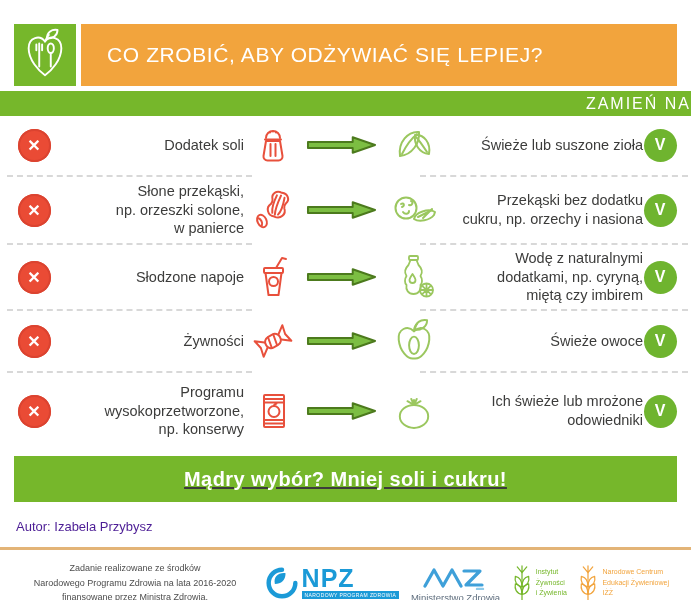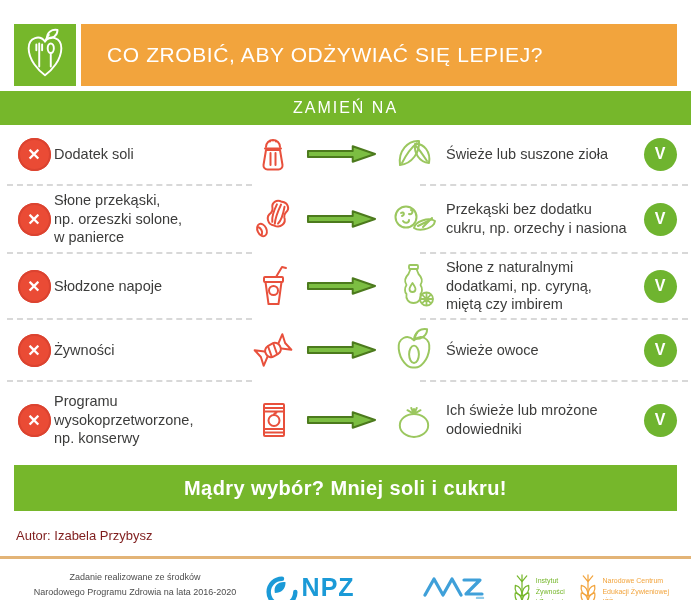--- a/index.html
+++ b/index.html
@@ -4,41 +4,41 @@
 <style>
   html,body{margin:0;padding:0;background:#ffffff;}
   .page{position:relative;width:691px;height:600px;background:#fff;overflow:hidden;
         font-family:"Liberation Sans", sans-serif;color:#3c3c3b;}
   
   .hdr{display:flex;margin:24px 14px 0 14px;height:62px;gap:5px;}
   .logo-sq{width:62px;height:62px;background:#76B72B;display:flex;align-items:center;justify-content:center;flex:none;}
   .title-bar{flex:1;background:#F2A43D;display:flex;align-items:center;padding-left:26px;}
   .title-bar span{color:#fff;font-size:21px;letter-spacing:0.6px;font-weight:500;}
   
-  .zamien{margin-top:5px;height:34px;background:#76B72B;display:flex;align-items:center;justify-content:center;}
+  .zamien{margin-top:5px;height:25px;background:#76B72B;display:flex;align-items:center;justify-content:flex-end;}
   .zamien span{color:#fff;font-size:16px;letter-spacing:2px;font-weight:500;}
   
   .rows{margin-top:2px;}
   .row{display:grid;grid-template-columns:14px 40px 190px 58px 80px 64px 197px 34px 14px;align-items:center;}
   .r1{min-height:54px}.r2{min-height:60px}.r3{min-height:58px}.r4{min-height:54px}.r5{min-height:70px}
   .mark{width:33px;height:33px;border-radius:50%;display:flex;align-items:center;justify-content:center;
         color:#fff;font-size:16px;font-weight:bold;margin:0 auto;}
   .mark.x{background:#EA4B35;box-shadow:inset 0 0 0 2px #DB4330;}
   .mark.v{background:#6FB42F;}
-  .cell-text{white-space:pre-line;text-align:left;font-size:14.5px;line-height:1.3;color:#3c3c3b;}
+  .cell-text{white-space:pre-line;text-align:right;font-size:14.5px;line-height:1.3;color:#3c3c3b;}
   .cell-icon{display:flex;align-items:center;justify-content:center;}
   .cell-arrow{display:flex;align-items:center;justify-content:center;}
   .sep{display:flex;justify-content:space-between;padding:3px 0;}
   .sep i{display:block;border-top:2px dashed #D8D8D8;height:0;}
   .sep .l{width:245px;margin-left:7px;}
   .sep .r{width:268px;margin-right:3px;}
   
-  .banner{margin:10px 14px 0;height:46px;background:#76B72B;display:flex;align-items:center;justify-content:center;}
+  .banner{margin:10px 14px 0;height:46px;background:#76B72B;display:flex;align-items:center;justify-content:center;text-decoration:underline;}
   .banner span{color:#fff;font-size:20px;font-weight:bold;letter-spacing:0.4px;}
-  .author{margin:17px 0 0 16px;font-size:13px;color:#7f1d1d;}
+  .author{margin:17px 0 0 16px;font-size:13px;color:#4c1d95;}
   .divider{margin-top:13px;height:3px;background:#E3B477;width:100%;}
   
   .footer{display:flex;align-items:center;justify-content:space-between;padding:6px 22px 0 16px;height:54px;}
   .funding{width:238px;text-align:center;font-size:9px;line-height:1.6;color:#4d4d4d;white-space:pre-line;flex:none;}
   .npz{display:flex;align-items:center;gap:4px;flex:none;}
   .npz-col{display:flex;flex-direction:column;align-items:flex-start;}
   .npz-name{color:#1B9AD7;font-weight:bold;font-size:25px;line-height:0.9;letter-spacing:1px;}
   .npz-sub{margin-top:2px;background:#1B9AD7;color:#fff;font-size:5px;letter-spacing:0.4px;padding:1px 3px;}
   .mz{display:flex;flex-direction:column;align-items:center;flex:none;}
   .mz-label{font-size:9.5px;color:#5F6E7E;margin-top:2px;}
@@ -172,21 +172,21 @@
       </div>
       <div class="cell-icon">
         <svg width="46" height="46" viewBox="0 0 46 46" fill="none" stroke="#9BC75F" stroke-width="1.8" stroke-linecap="round" stroke-linejoin="round">
           <rect x="18" y="2" width="9" height="4" rx="1"></rect>
           <path d="M19.5,6 L17.5,11 C13.5,15 13.5,19 15.5,22 C13.5,25 13.5,29 15.5,31 C14.5,36 17.5,40 22.5,40 C27.5,40 30.5,36 29.5,31 C31.5,29 31.5,25 29.5,22 C31.5,19 31.5,15 27.5,11 L25.5,6 Z"></path>
           <path d="M21.5,20 c2,3 3,4.5 3,6 a3,3 0 1 1 -6,0 c0,-1.5 1,-3 3,-6 z"></path>
           <circle cx="35.5" cy="36" r="6.5"></circle>
           <path d="M35.5,30 v12 M29.5,36 h12 M31.2,31.8 l8.6,8.4 M39.8,31.8 l-8.6,8.4"></path>
         </svg>
       </div>
-      <div class="cell-text">Słone z naturalnymi
+      <div class="cell-text">Wodę z naturalnymi
 dodatkami, np. cyryną,
 miętą czy imbirem</div>
       <span class="mark v">V</span>
       <i></i>
     </div>
 
     <div class="sep">
         <i class="l"></i>
         <i class="r"></i>
       </div>

